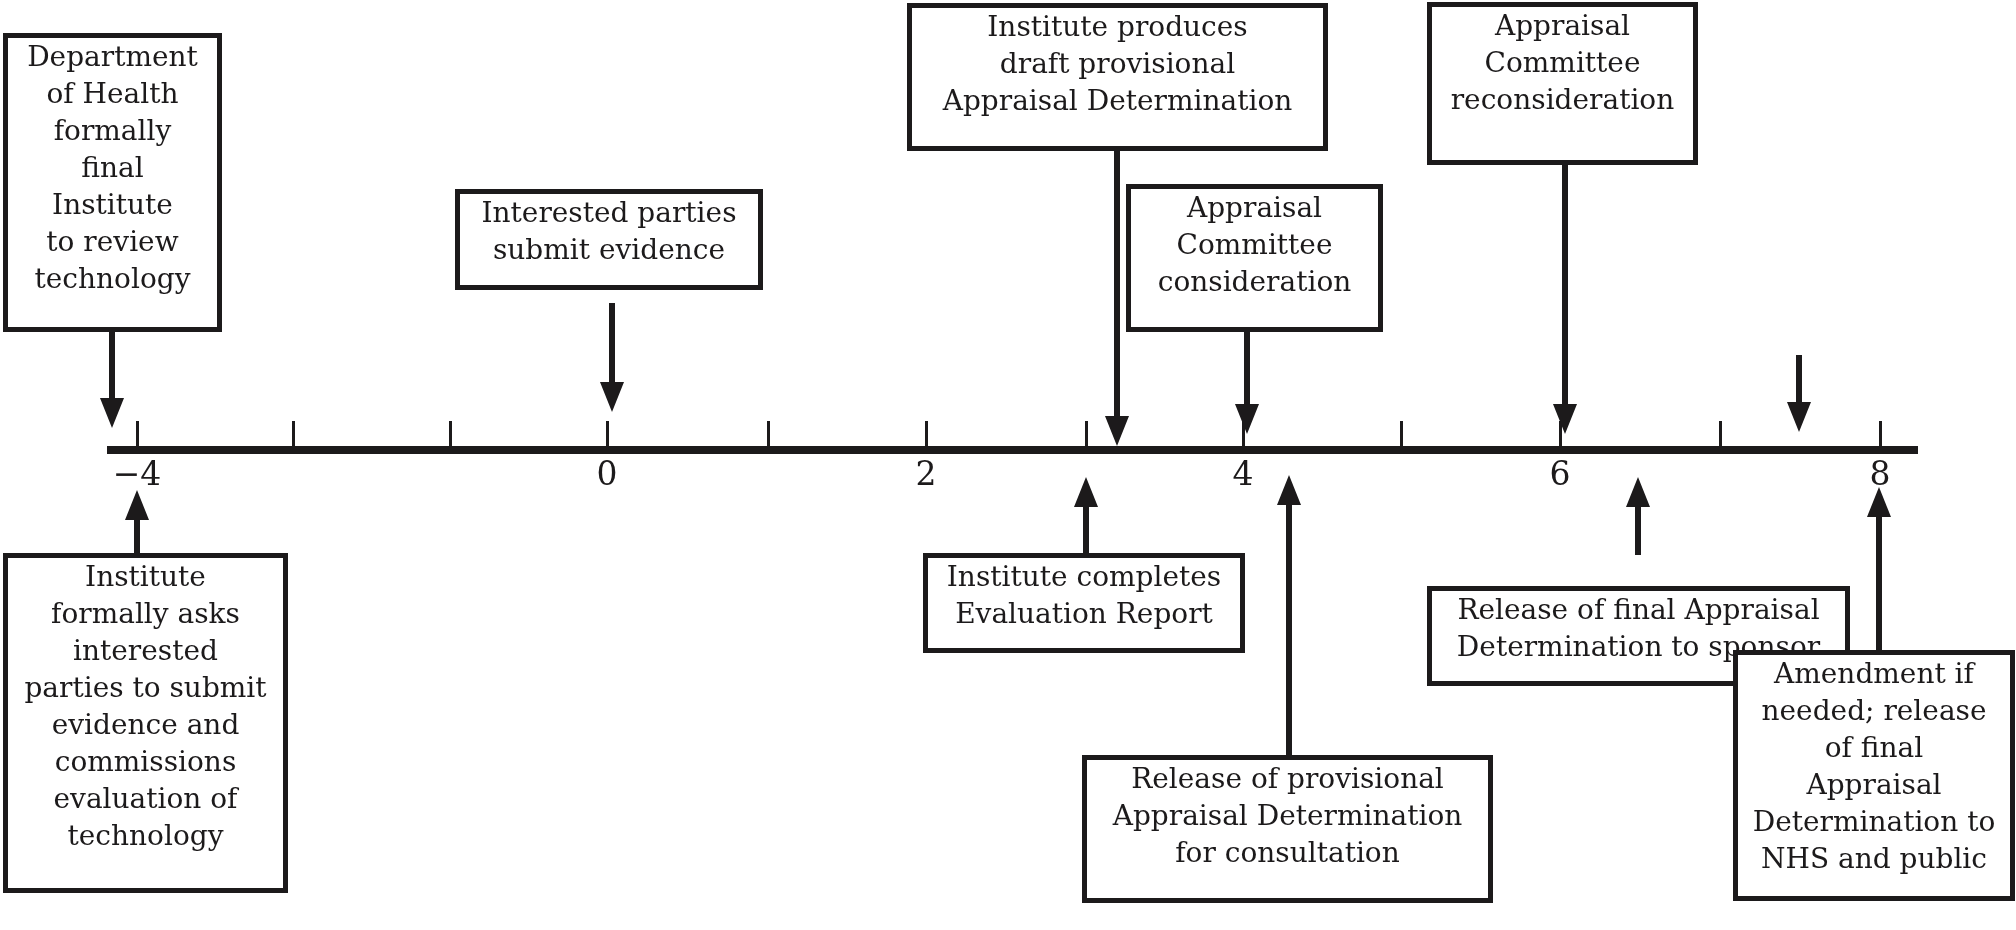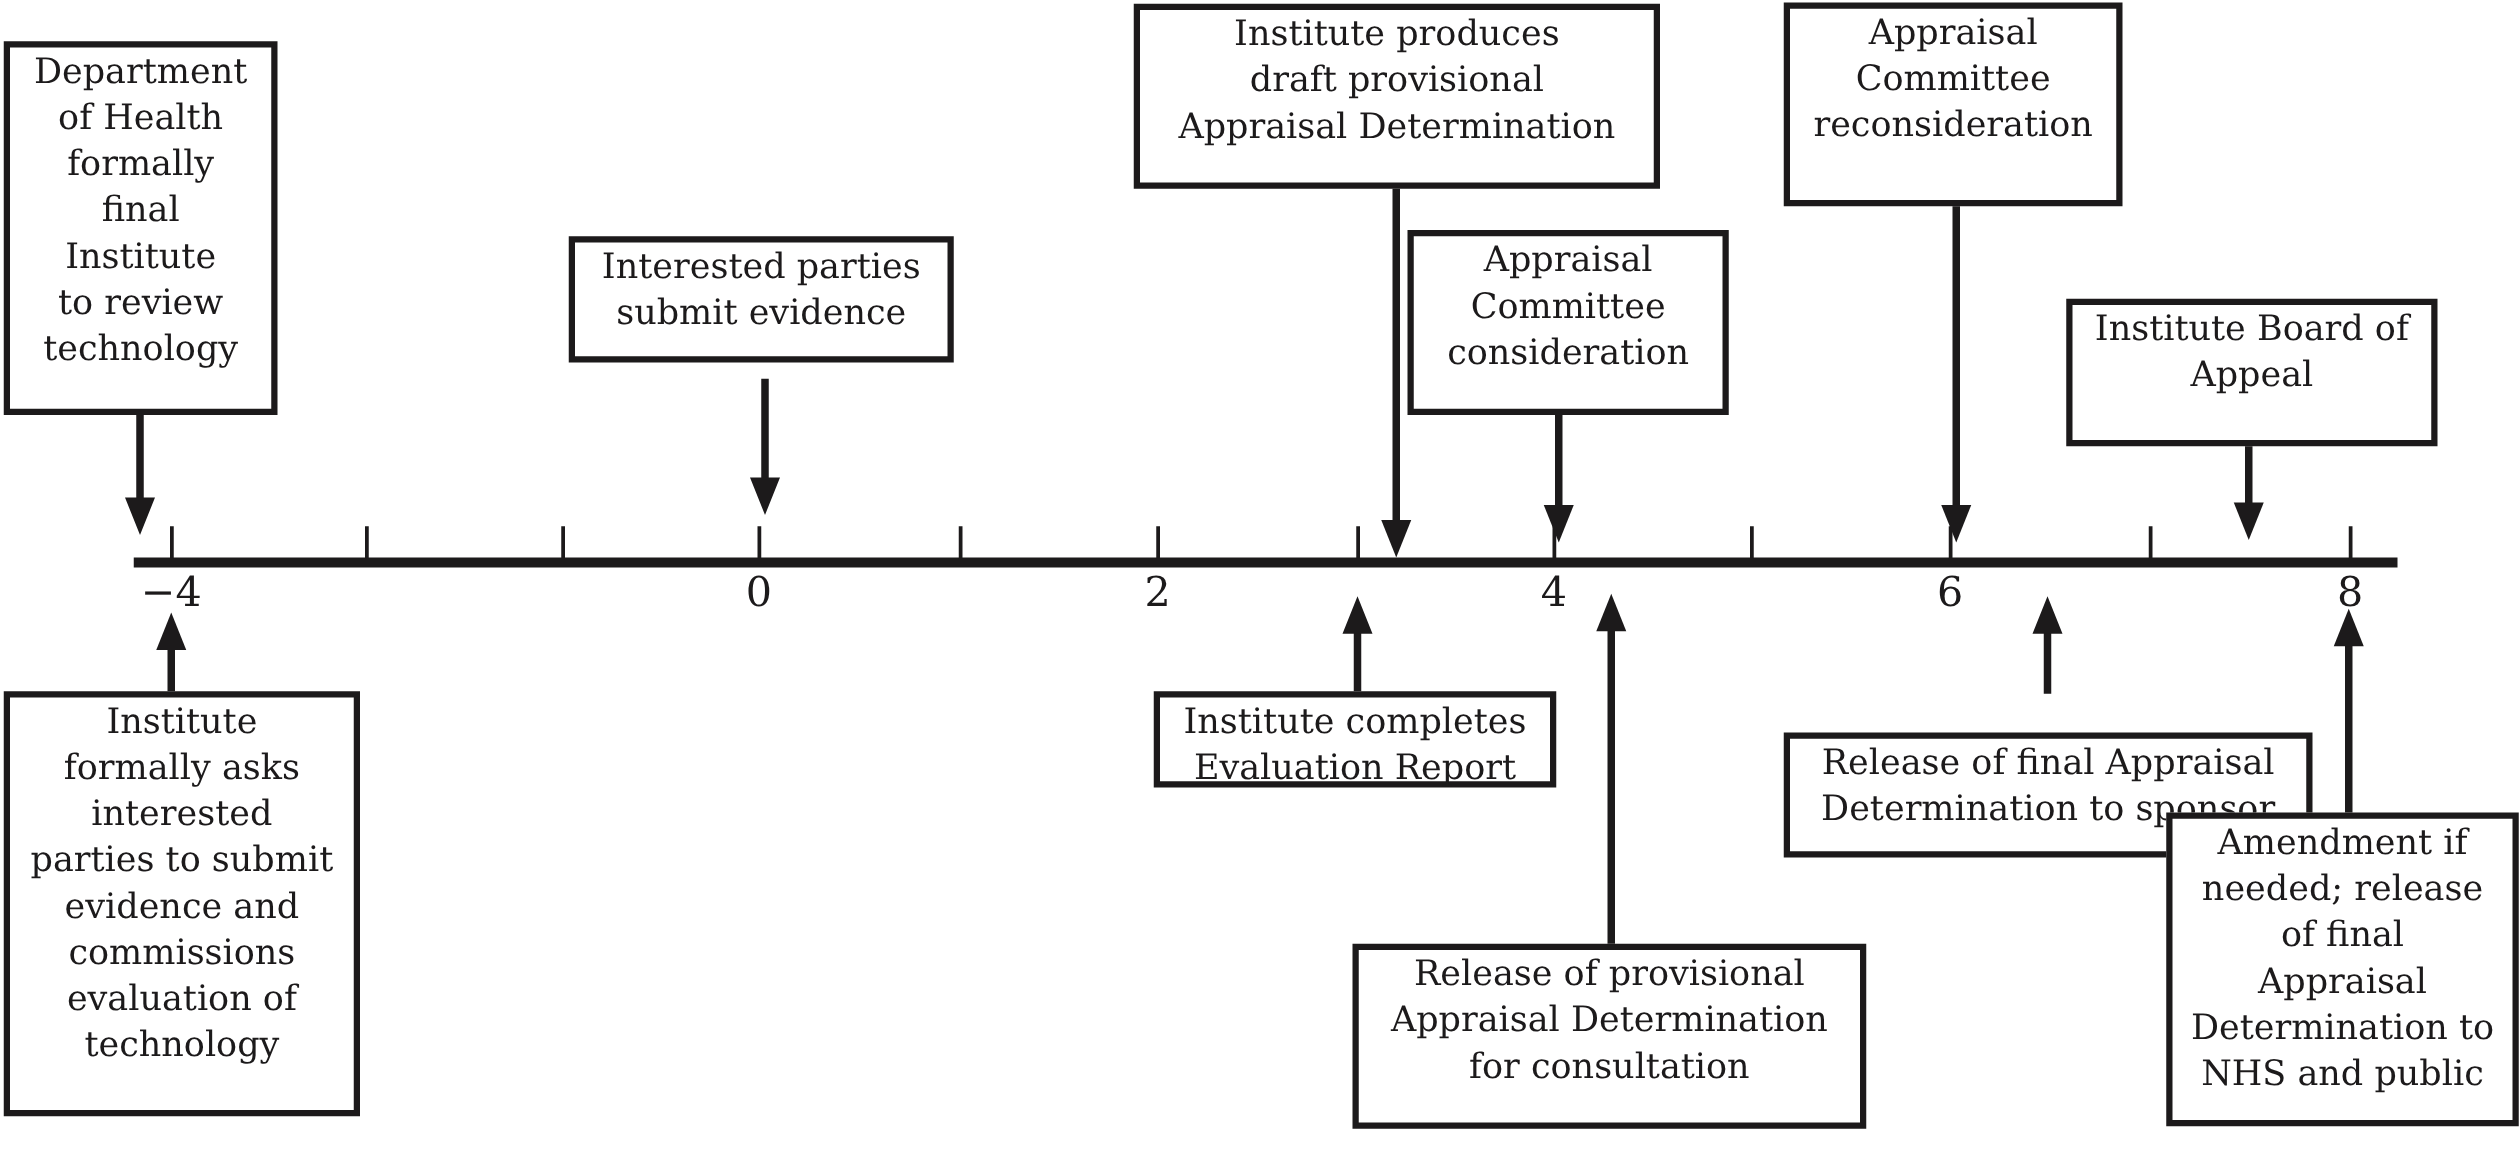--- a/index.html
+++ b/index.html
@@ -36,21 +36,21 @@
     font-size:28px;line-height:37px;
     padding:0 4px;
   }
   #bx-a1{left:3px;   top:33px;  width:219px;height:299px;}
   #bx-a2{left:455px; top:189px; width:308px;height:101px;}
   #bx-a3{left:907px; top:3px;   width:421px;height:148px;}
   #bx-a4{left:1126px;top:184px; width:257px;height:148px;}
   #bx-a5{left:1427px;top:2px;   width:271px;height:163px;}
   #bx-a6{left:1653px;top:239px; width:297px;height:118px;}
   #bx-b1{left:3px;   top:553px; width:285px;height:340px;}
-  #bx-b2{left:923px; top:553px; width:322px;height:77px;}
+  #bx-b2{left:923px; top:553px; width:322px;height:100px;}
   #bx-b3{left:1082px;top:755px; width:411px;height:148px;}
   #bx-b4{left:1427px;top:553px; width:423px;height:100px;margin-top:33px;}
   #bx-b5{left:1733px;top:650px; width:282px;height:251px;}
   
   .arrow{position:absolute;width:24px;z-index:2;}
   .arrow .shaft{
     position:absolute;left:50%;transform:translateX(-50%);
     width:6px;background:#1c1a1b;display:block;
   }
   .arrow.down .shaft{top:0;bottom:24px;}
@@ -175,24 +175,20 @@
   <div class="box" id="bx-a4">
       <span class="box-label">Appraisal
 Committee
 consideration</span>
     </div>
   <div class="box" id="bx-a5">
       <span class="box-label">Appraisal
 Committee
 reconsideration</span>
     </div>
-  <div class="box" id="bx-a6">
-      <span class="box-label">Institute Board of
-Appeal</span>
-    </div>
 
   <div class="box" id="bx-b1">
       <span class="box-label">Institute
 formally asks
 interested
 parties to submit
 evidence and
 commissions
 evaluation of
 technology</span>

